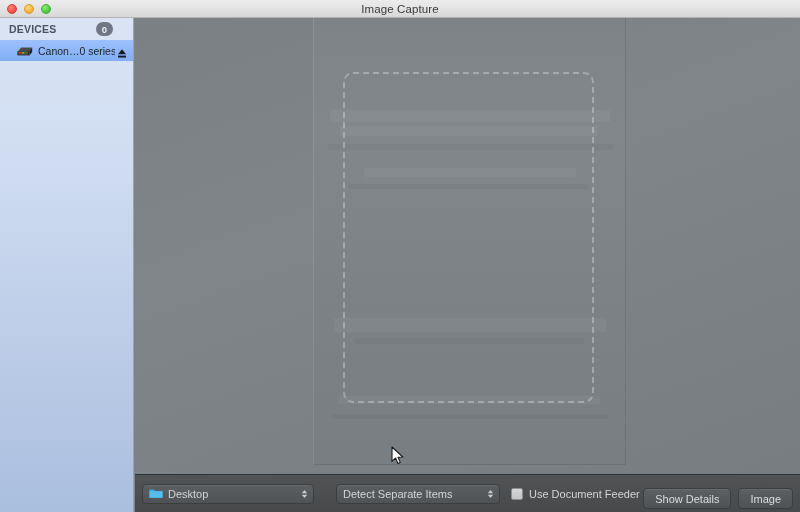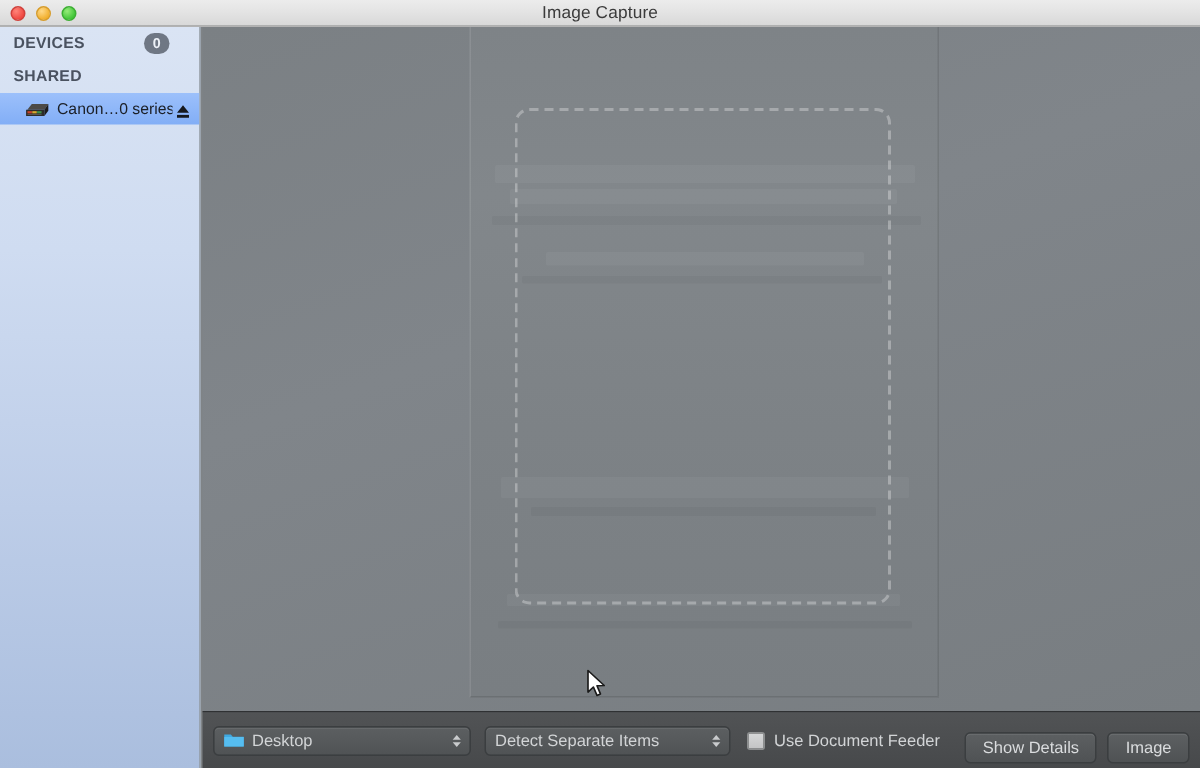--- a/index.html
+++ b/index.html
@@ -192,21 +192,21 @@
     background: linear-gradient(to bottom, #5c5f61 0%, #505355 100%);
     border: 1px solid #3b3e40;
     box-shadow: inset 0 1px 0 rgba(255,255,255,0.07);
     display: flex;
     align-items: center;
     padding: 0 4px 0 6px;
     box-sizing: border-box;
     color: #d2d4d6;
     font-size: 11px;
   }
-  #popup-destination { width: 172px; margin-right: 9px; }
+  #popup-destination { width: 172px; margin-right: 22px; }
   #popup-scanmode    { width: 164px; margin-right: 11px; }
   .popup-label { flex: 1; white-space: nowrap; overflow: hidden; }
   .folder-icon { width: 14px; height: 11px; margin-right: 5px; flex: 0 0 auto; }
   .stepper-arrows { width: 9px; height: 14px; flex: 0 0 auto; margin-left: 3px; }
 
   .check-wrap {
     display: flex;
     align-items: flex-start;
     margin-right: auto;
   }
@@ -256,23 +256,20 @@
     <div id="title-text">Image Capture</div>
   </div>
 
   <div id="sidebar">
 
     <div class="sb-header">
       <div class="sb-header-label">DEVICES</div>
       <div class="sb-badge">0</div>
     </div>
 
-    <div class="sb-header">
-      <div class="sb-header-label">SHARED</div>
-    </div>
 
     <div class="sb-row selected">
       <div class="sb-row-icon">
         <svg width="18" height="14" viewBox="0 0 18 14">
           <path d="M2.2 7.2 L5.2 3.4 L16.2 3.4 L13.6 7.2 Z" fill="#4c4a47"></path>
           <path d="M1.4 7.2 L13.6 7.2 L13.6 11.4 L1.4 11.4 Z" fill="#2c2b29"></path>
           <path d="M13.6 7.2 L16.2 3.4 L16.2 7.8 L13.6 11.4 Z" fill="#1d1c1b"></path>
           <rect x="2.3" y="8.1" width="3.0" height="1.5" fill="#c9452c"></rect>
           <rect x="5.5" y="8.1" width="3.0" height="1.5" fill="#d8a82c"></rect>
           <rect x="8.7" y="8.1" width="3.0" height="1.5" fill="#3f8f46"></rect>

